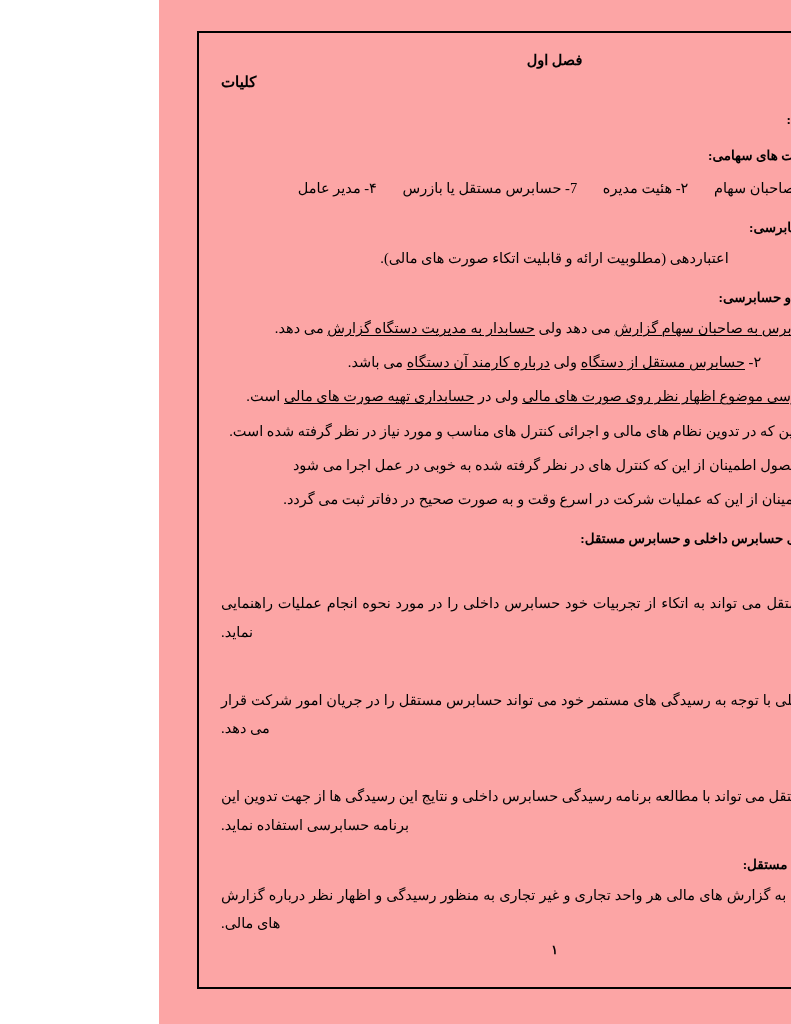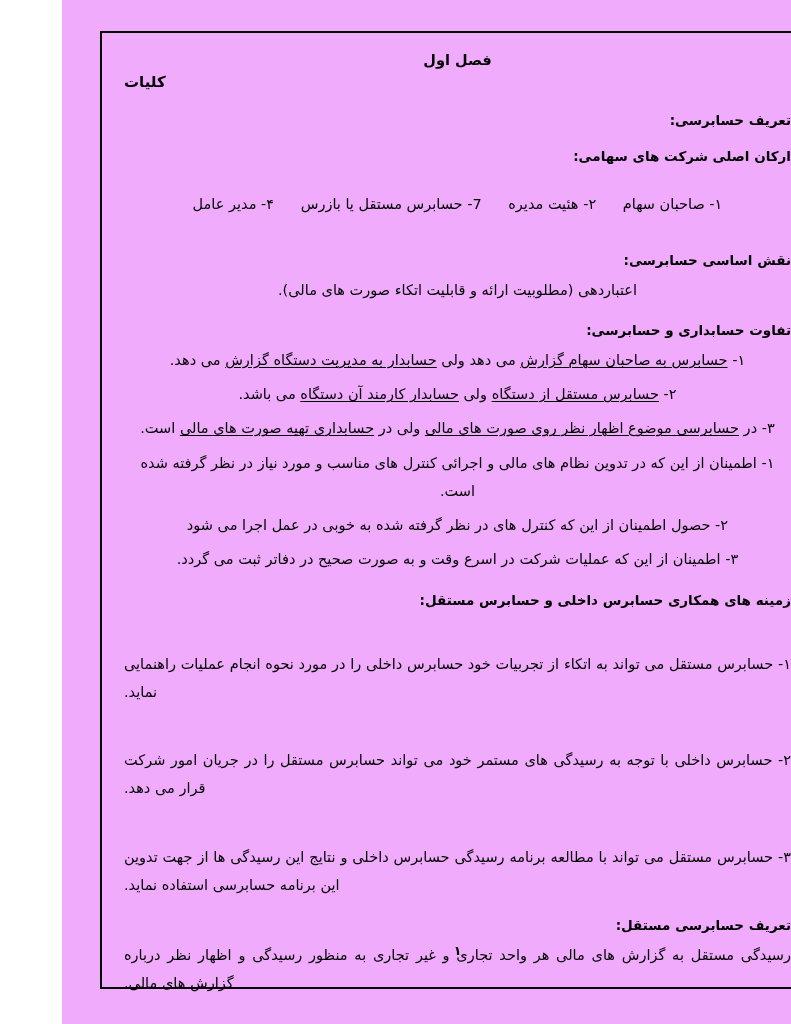--- a/index.html
+++ b/index.html
@@ -10,24 +10,25 @@
   body {
     width: 791px;
     height: 1024px;
     font-family: "DejaVu Sans", "Liberation Sans", sans-serif;
     color: #000000;
     overflow: hidden;
   }
 
   .page {
     position: relative;
-    width: 729px;
+    width: 632px;
     height: 1024px;
-    background: #f0abfc;
+    background: #fca5a5;
     box-sizing: border-box;
+    font-family: Liberation Serif, serif;
   }
 
   
   .page-frame {
     position: absolute;
     left: 38px;
     top: 31px;
     width: 715px;
     height: 958px;
     border: 2px solid #000000;
@@ -100,21 +101,21 @@
   }
 
   .organs-line {
     text-align: center;
     font-size: 14.5px;
     line-height: 1.95;
     margin: 8px 0 2px 0;
   }
   .organs-line .organ-item {
     display: inline-block;
-    margin: 16px 11px;
+    margin: 0 11px;
     white-space: nowrap;
   }
 
   u.ul, .ul {
     text-decoration: underline;
     text-underline-offset: 2px;
     text-decoration-thickness: 1px;
     text-align: center;
   }
 
@@ -148,21 +149,21 @@
       <span class="organ-item">۲- هئیت مدیره</span>
       <span class="organ-item">7- حسابرس مستقل یا بازرس</span>
       <span class="organ-item">۴- مدیر عامل</span>
     </div>
 
     <div class="section-heading">نقش اساسی حسابرسی:</div>
     <p class="para center-ish">اعتباردهی (مطلوبیت ارائه و قابلیت اتکاء صورت های مالی).</p>
 
     <div class="section-heading">تفاوت حسابداری و حسابرسی:</div>
     <div class="list-line center"><span>۱- </span><span class="ul">حسابرس به صاحبان سهام گزارش</span><span> می دهد ولی </span><span class="ul">حسابدار به مدیریت دستگاه گزارش</span><span> می دهد.</span></div>
-    <div class="list-line center"><span>۲- </span><span class="ul">حسابرس مستقل از دستگاه</span><span> ولی </span><span class="ul">حسابدار کارمند آن دستگاه</span><span> می باشد.</span></div>
+    <div class="list-line center"><span>۲- </span><span class="ul">حسابرس مستقل از دستگاه</span><span> ولی </span><span class="ul">درباره کارمند آن دستگاه</span><span> می باشد.</span></div>
     <div class="list-line center"><span>۳- در </span><span class="ul">حسابرسی موضوع اظهار نظر روی صورت های مالی</span><span> ولی در </span><span class="ul">حسابداری تهیه صورت های مالی</span><span> است.</span></div>
 
     <div class="list-line center">۱- اطمینان از این که در تدوین نظام های مالی و اجرائی کنترل های مناسب و مورد نیاز در نظر گرفته شده است.</div>
     <div class="list-line center">۲- حصول اطمینان از این که کنترل های در نظر گرفته شده به خوبی در عمل اجرا می شود</div>
     <div class="list-line center">۳- اطمینان از این که عملیات شرکت در اسرع وقت و به صورت صحیح در دفاتر ثبت می گردد.</div>
 
     <div class="section-heading">زمینه های همکاری حسابرس داخلی و حسابرس مستقل:</div>
     <div class="list-line justify">۱- حسابرس مستقل می تواند به اتکاء از تجربیات خود حسابرس داخلی را در مورد نحوه انجام عملیات راهنمایی نماید.</div>
     <div class="list-line justify">۲- حسابرس داخلی با توجه به رسیدگی های مستمر خود می تواند حسابرس مستقل را در جریان امور شرکت قرار می دهد.</div>
     <div class="list-line justify">۳- حسابرس مستقل می تواند با مطالعه برنامه رسیدگی حسابرس داخلی و نتایج این رسیدگی ها از جهت تدوین این برنامه حسابرسی استفاده نماید.</div>

